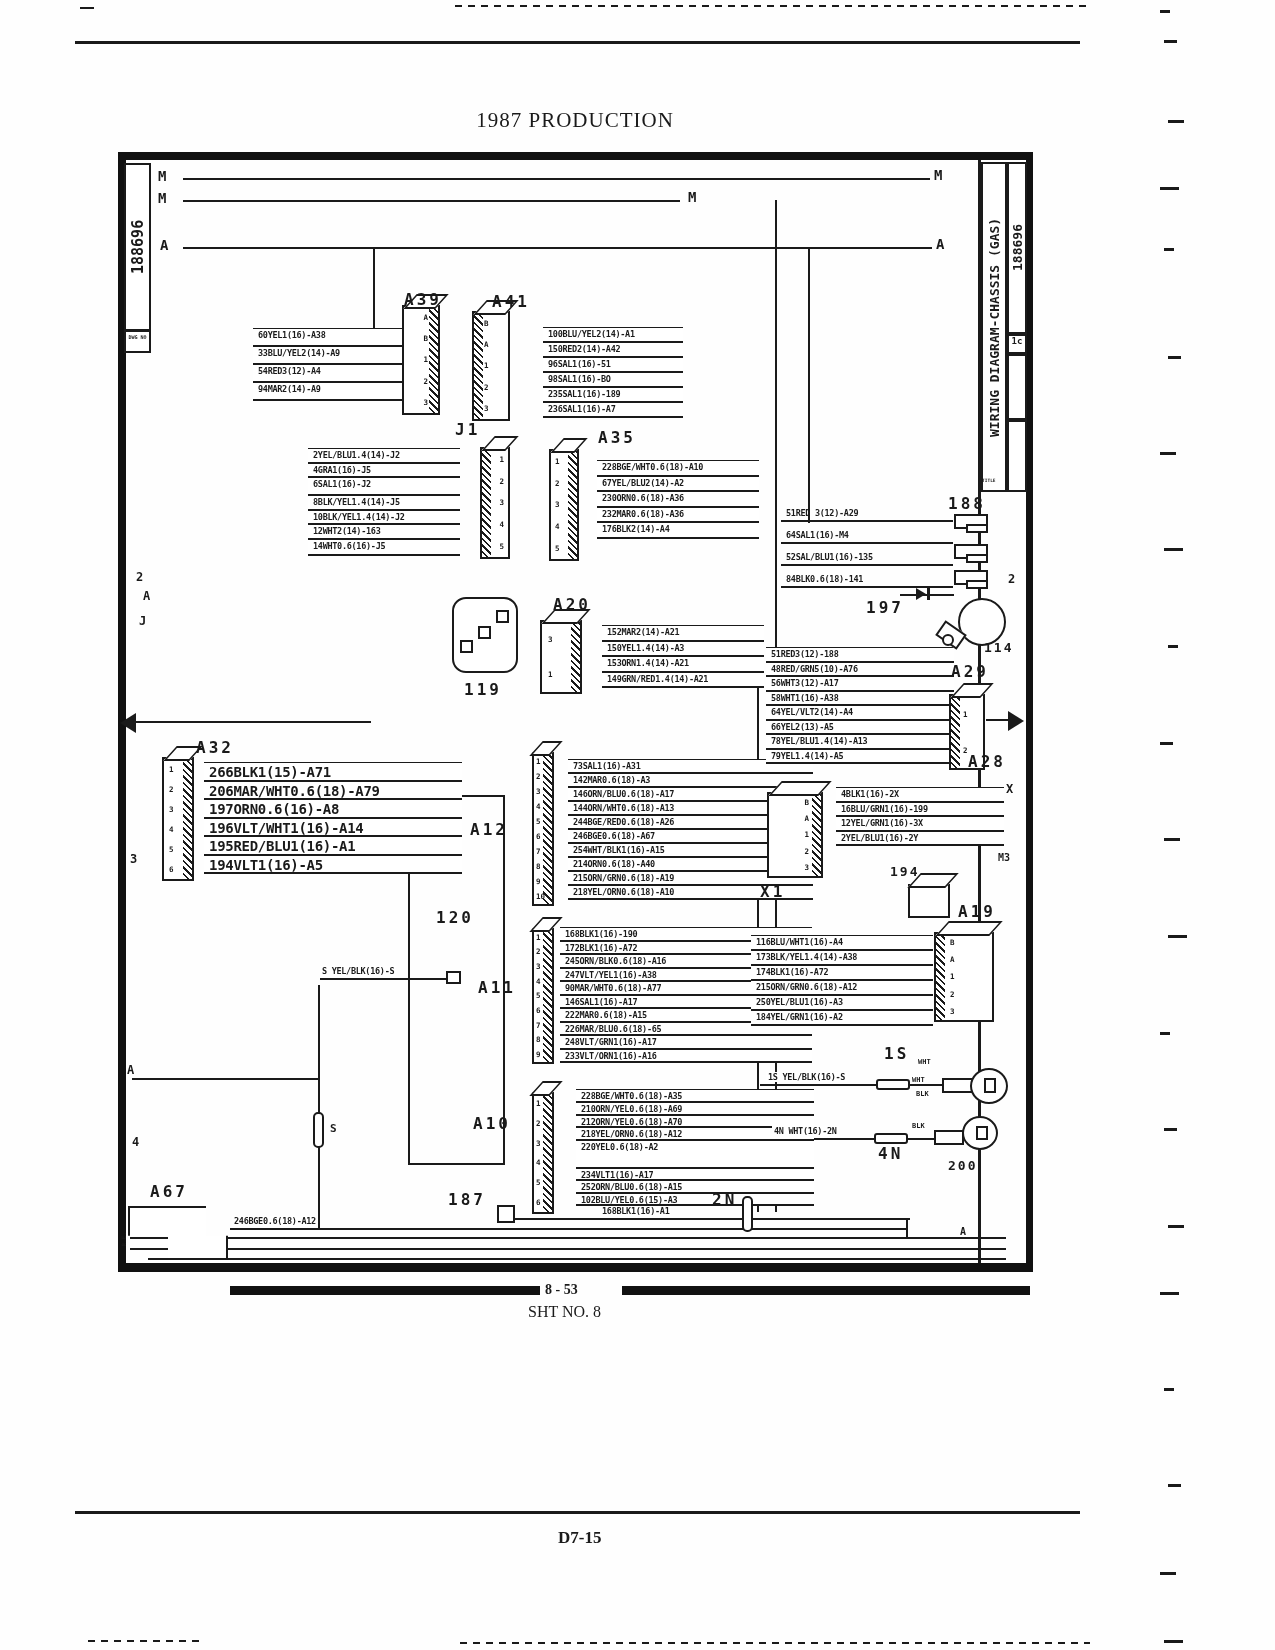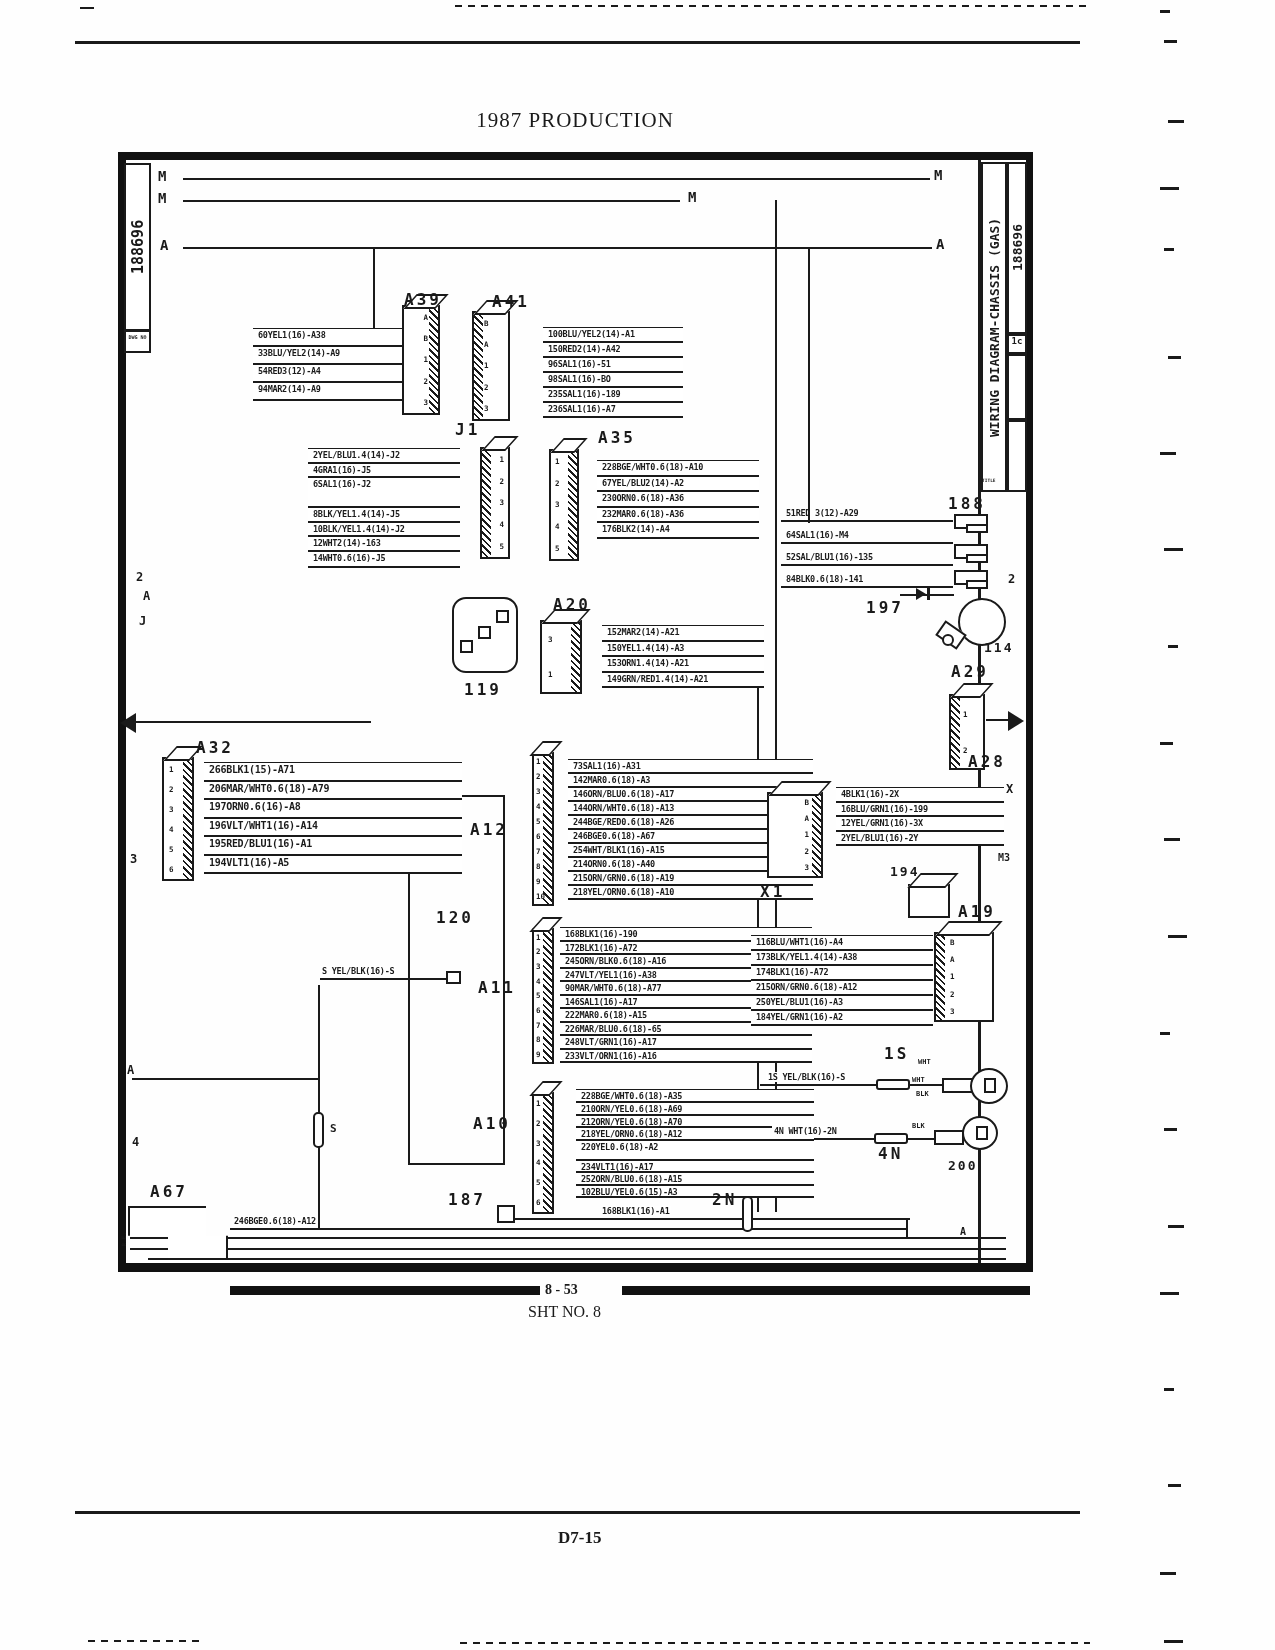--- a/index.html
+++ b/index.html
@@ -11,21 +11,21 @@
   .dash{position:absolute;background:#1a1a1a;height:3px;}
   .frame{position:absolute;background:#111;}
   .gtitle{position:absolute;font:bold 16px "DejaVu Sans Mono",monospace;letter-spacing:3px;white-space:nowrap;z-index:6;}
   .gtitle.sm{font-size:13px;letter-spacing:2px;}
   .buslab{position:absolute;font:bold 14px "DejaVu Sans Mono",monospace;z-index:6;}
   .mk{position:absolute;font:bold 12px "DejaVu Sans Mono",monospace;z-index:6;}
   .stack{position:absolute;display:flex;flex-direction:column;z-index:4;}
   .stack .row{background:#fff;border-top:1.5px solid #1a1a1a;border-bottom:2.2px solid #1a1a1a;
         margin-top:-1px;font:bold 8.5px "DejaVu Sans Mono",monospace;letter-spacing:-0.3px;
         padding:1px 2px 0 5px;white-space:nowrap;box-sizing:border-box;}
-  .stack.lg .row{font-size:10px;}
+  .stack.lg .row{font-size:14px;}
   .stack.wires-only .row{border-top:none;background:transparent;padding-top:9px;}
   .wlab{position:absolute;font:bold 8.5px "DejaVu Sans Mono",monospace;letter-spacing:-0.3px;
         white-space:nowrap;background:#fff;z-index:5;padding:0 2px;}
   .tag{position:absolute;font:bold 7px "DejaVu Sans Mono",monospace;z-index:6;background:#fff;}
   .c3d{position:absolute;border:2.5px solid #1a1a1a;background:#fff;z-index:5;box-sizing:border-box;}
   .c3d .face-top{position:absolute;top:-13px;left:6px;right:-4px;height:11px;border:2px solid #1a1a1a;
         background:#fff;transform:skewX(-42deg);}
   .c3d .hatch{position:absolute;top:0;bottom:0;width:9px;
         background:repeating-linear-gradient(45deg,transparent 0 3px,#1a1a1a 3px 4.6px);}
   .pins{position:absolute;display:flex;flex-direction:column;justify-content:space-around;
@@ -162,21 +162,21 @@
         <span>1</span>
         <span>2</span>
         <span>3</span>
         <span>4</span>
         <span>5</span>
       </div>
   </div>
   <div class="stack" style="left:308px;top:449px;width:152px;">
       <div class="row" style="height: 15.5px;">2YEL/BLU1.4(14)-J2</div>
       <div class="row" style="height: 15.5px;">4GRA1(16)-J5</div>
-      <div class="row" style="height: 31px;">6SAL1(16)-J2</div>
+      <div class="row" style="height: 19px;">6SAL1(16)-J2</div>
       <div class="row" style="height: 15.5px;">8BLK/YEL1.4(14)-J5</div>
       <div class="row" style="height: 15.5px;">10BLK/YEL1.4(14)-J2</div>
       <div class="row" style="height: 15.5px;">12WHT2(14)-163</div>
       <div class="row" style="height: 17px;">14WHT0.6(16)-J5</div>
     </div>
   <div class="stack" style="left:597px;top:461px;width:162px;">
       <div class="row" style="height: 16.5px;">228BGE/WHT0.6(18)-A10</div>
       <div class="row" style="height: 16.5px;">67YEL/BLU2(14)-A2</div>
       <div class="row" style="height: 16.5px;">230ORN0.6(18)-A36</div>
       <div class="row" style="height: 16.5px;">232MAR0.6(18)-A36</div>
@@ -303,21 +303,21 @@
         <span>4</span>
         <span>5</span>
         <span>6</span>
       </div>
   </div>
   <div class="stack" style="left:576px;top:1090px;width:238px;">
       <div class="row" style="height: 14px;">228BGE/WHT0.6(18)-A35</div>
       <div class="row" style="height: 13.5px;">210ORN/YEL0.6(18)-A69</div>
       <div class="row" style="height: 13.5px;">212ORN/YEL0.6(18)-A70</div>
       <div class="row" style="height: 13.5px;">218YEL/ORN0.6(18)-A12</div>
-      <div class="row" style="height: 21px;">220YEL0.6(18)-A2</div>
+      <div class="row" style="height: 29px;">220YEL0.6(18)-A2</div>
       <div class="row" style="height: 13.5px;">234VLT1(16)-A17</div>
       <div class="row" style="height: 13.5px;">252ORN/BLU0.6(18)-A15</div>
       <div class="row" style="height: 13.5px;">102BLU/YEL0.6(15)-A3</div>
     </div>
 
   <div class="wlab" style="left:320px;top:966px;">S YEL/BLK(16)-S</div>
   <div class="hline" style="left:320px;top:978px;width:128px;"></div>
   <div class="cell" style="left:446px;top:971px;width:15px;height:13px;"></div>
   <div class="hline" style="left:132px;top:1078px;width:186px;"></div>
   <div class="cap" style="left:313px;top:1112px;width:11px;height:36px;"></div>
@@ -341,20 +341,30 @@
   <div class="hline" style="left:900px;top:594px;width:54px;"></div>
   <div class="abs" style="left:916px;top:588px;width:0;height:0;border-top:6px solid transparent;border-bottom:6px solid transparent;border-left:10px solid #1a1a1a;z-index:6;"></div>
   <div class="vline" style="left:927px;top:588px;height:12px;width:2.5px;"></div>
 
   <div class="sock-c" style="left:958px;top:598px;width:48px;height:48px;"></div>
   <div class="cell" style="left:938px;top:626px;width:26px;height:18px;transform:rotate(35deg);"></div>
   <div class="sock-c" style="left:942px;top:634px;width:12px;height:12px;"></div>
   <div class="gtitle sm" style="left:984px;top:640px;">114</div>
 
   <div class="gtitle" style="left:951px;top:662px;">A29</div>
+  <div class="stack" style="left:766px;top:648px;width:188px;">
+      <div class="row" style="height: 15.5px;">51RED3(12)-188</div>
+      <div class="row" style="height: 15.5px;">48RED/GRN5(10)-A76</div>
+      <div class="row" style="height: 15.5px;">56WHT3(12)-A17</div>
+      <div class="row" style="height: 15.5px;">58WHT1(16)-A38</div>
+      <div class="row" style="height: 15.5px;">64YEL/VLT2(14)-A4</div>
+      <div class="row" style="height: 15.5px;">66YEL2(13)-A5</div>
+      <div class="row" style="height: 15.5px;">78YEL/BLU1.4(14)-A13</div>
+      <div class="row" style="height: 15.5px;">79YEL1.4(14)-A5</div>
+    </div>
   <div class="c3d" style="left:949px;top:694px;width:36px;height:76px;">
     <div class="face-top"></div>
       <div class="hatch" style="left:0;"></div>
     <div class="pins" style="left:12px;">
         <span>1</span>
         <span>2</span>
       </div>
   </div>
   <div class="gtitle" style="left:968px;top:752px;">A28</div>
 

